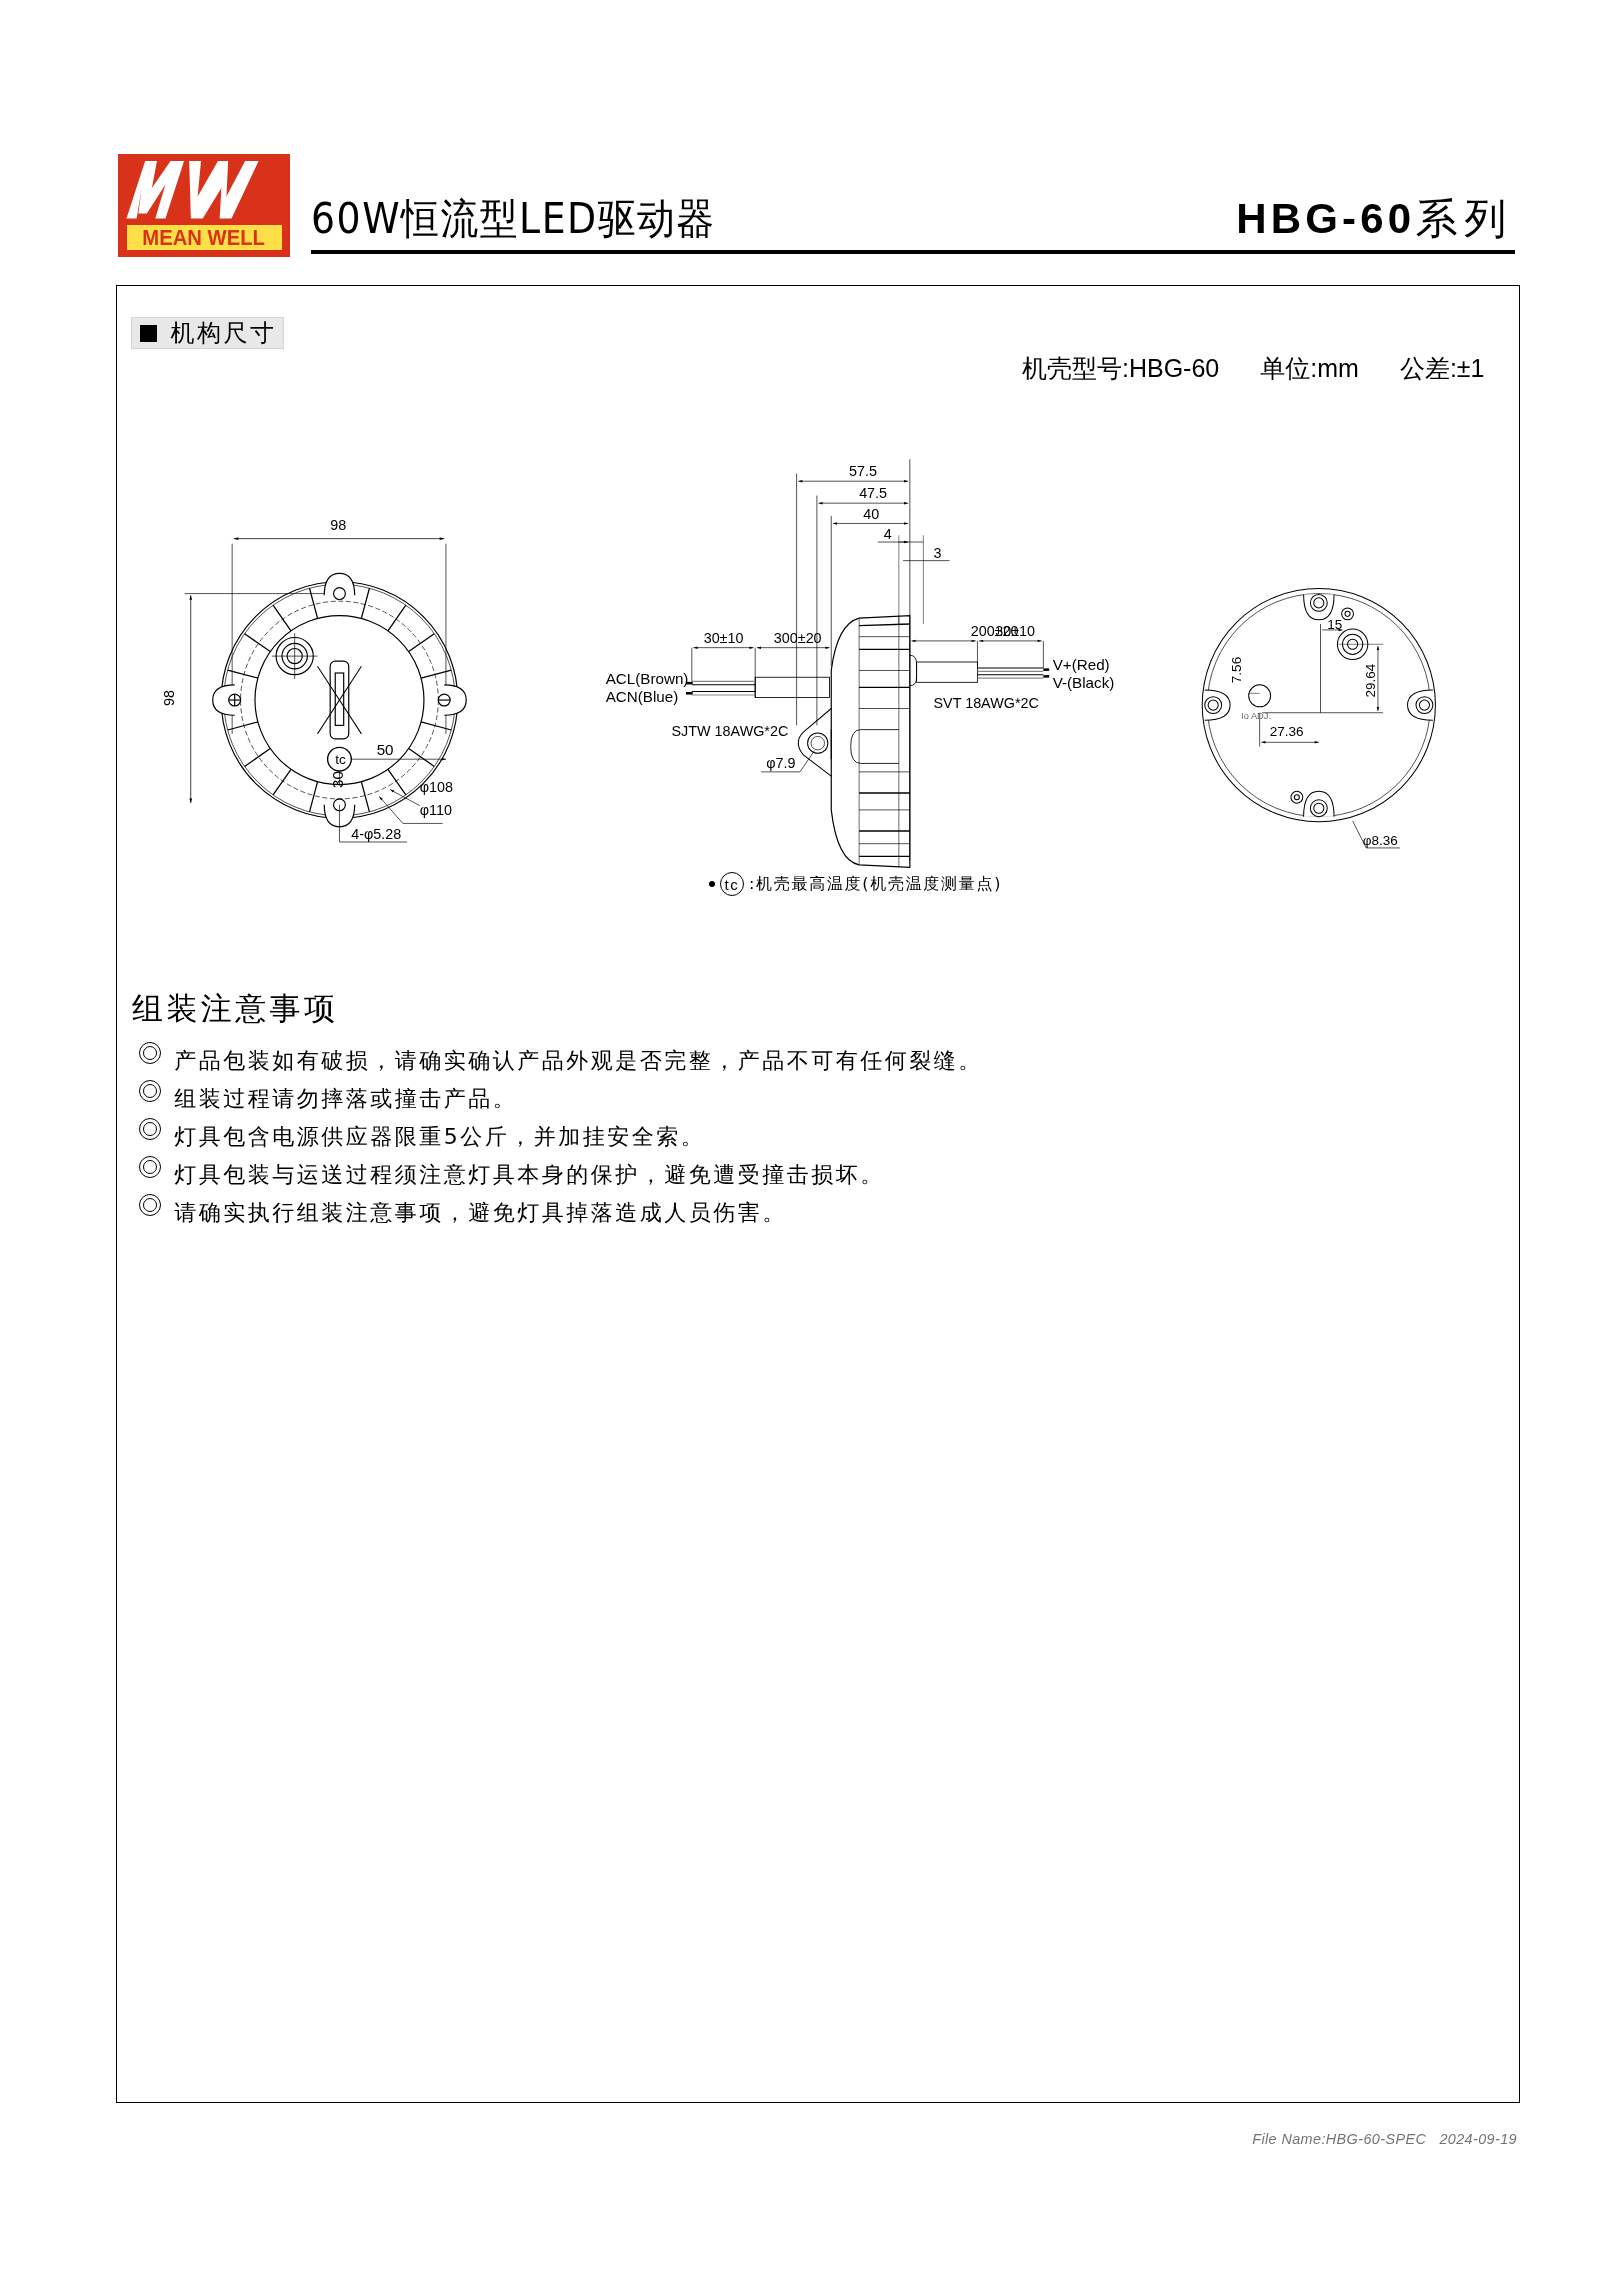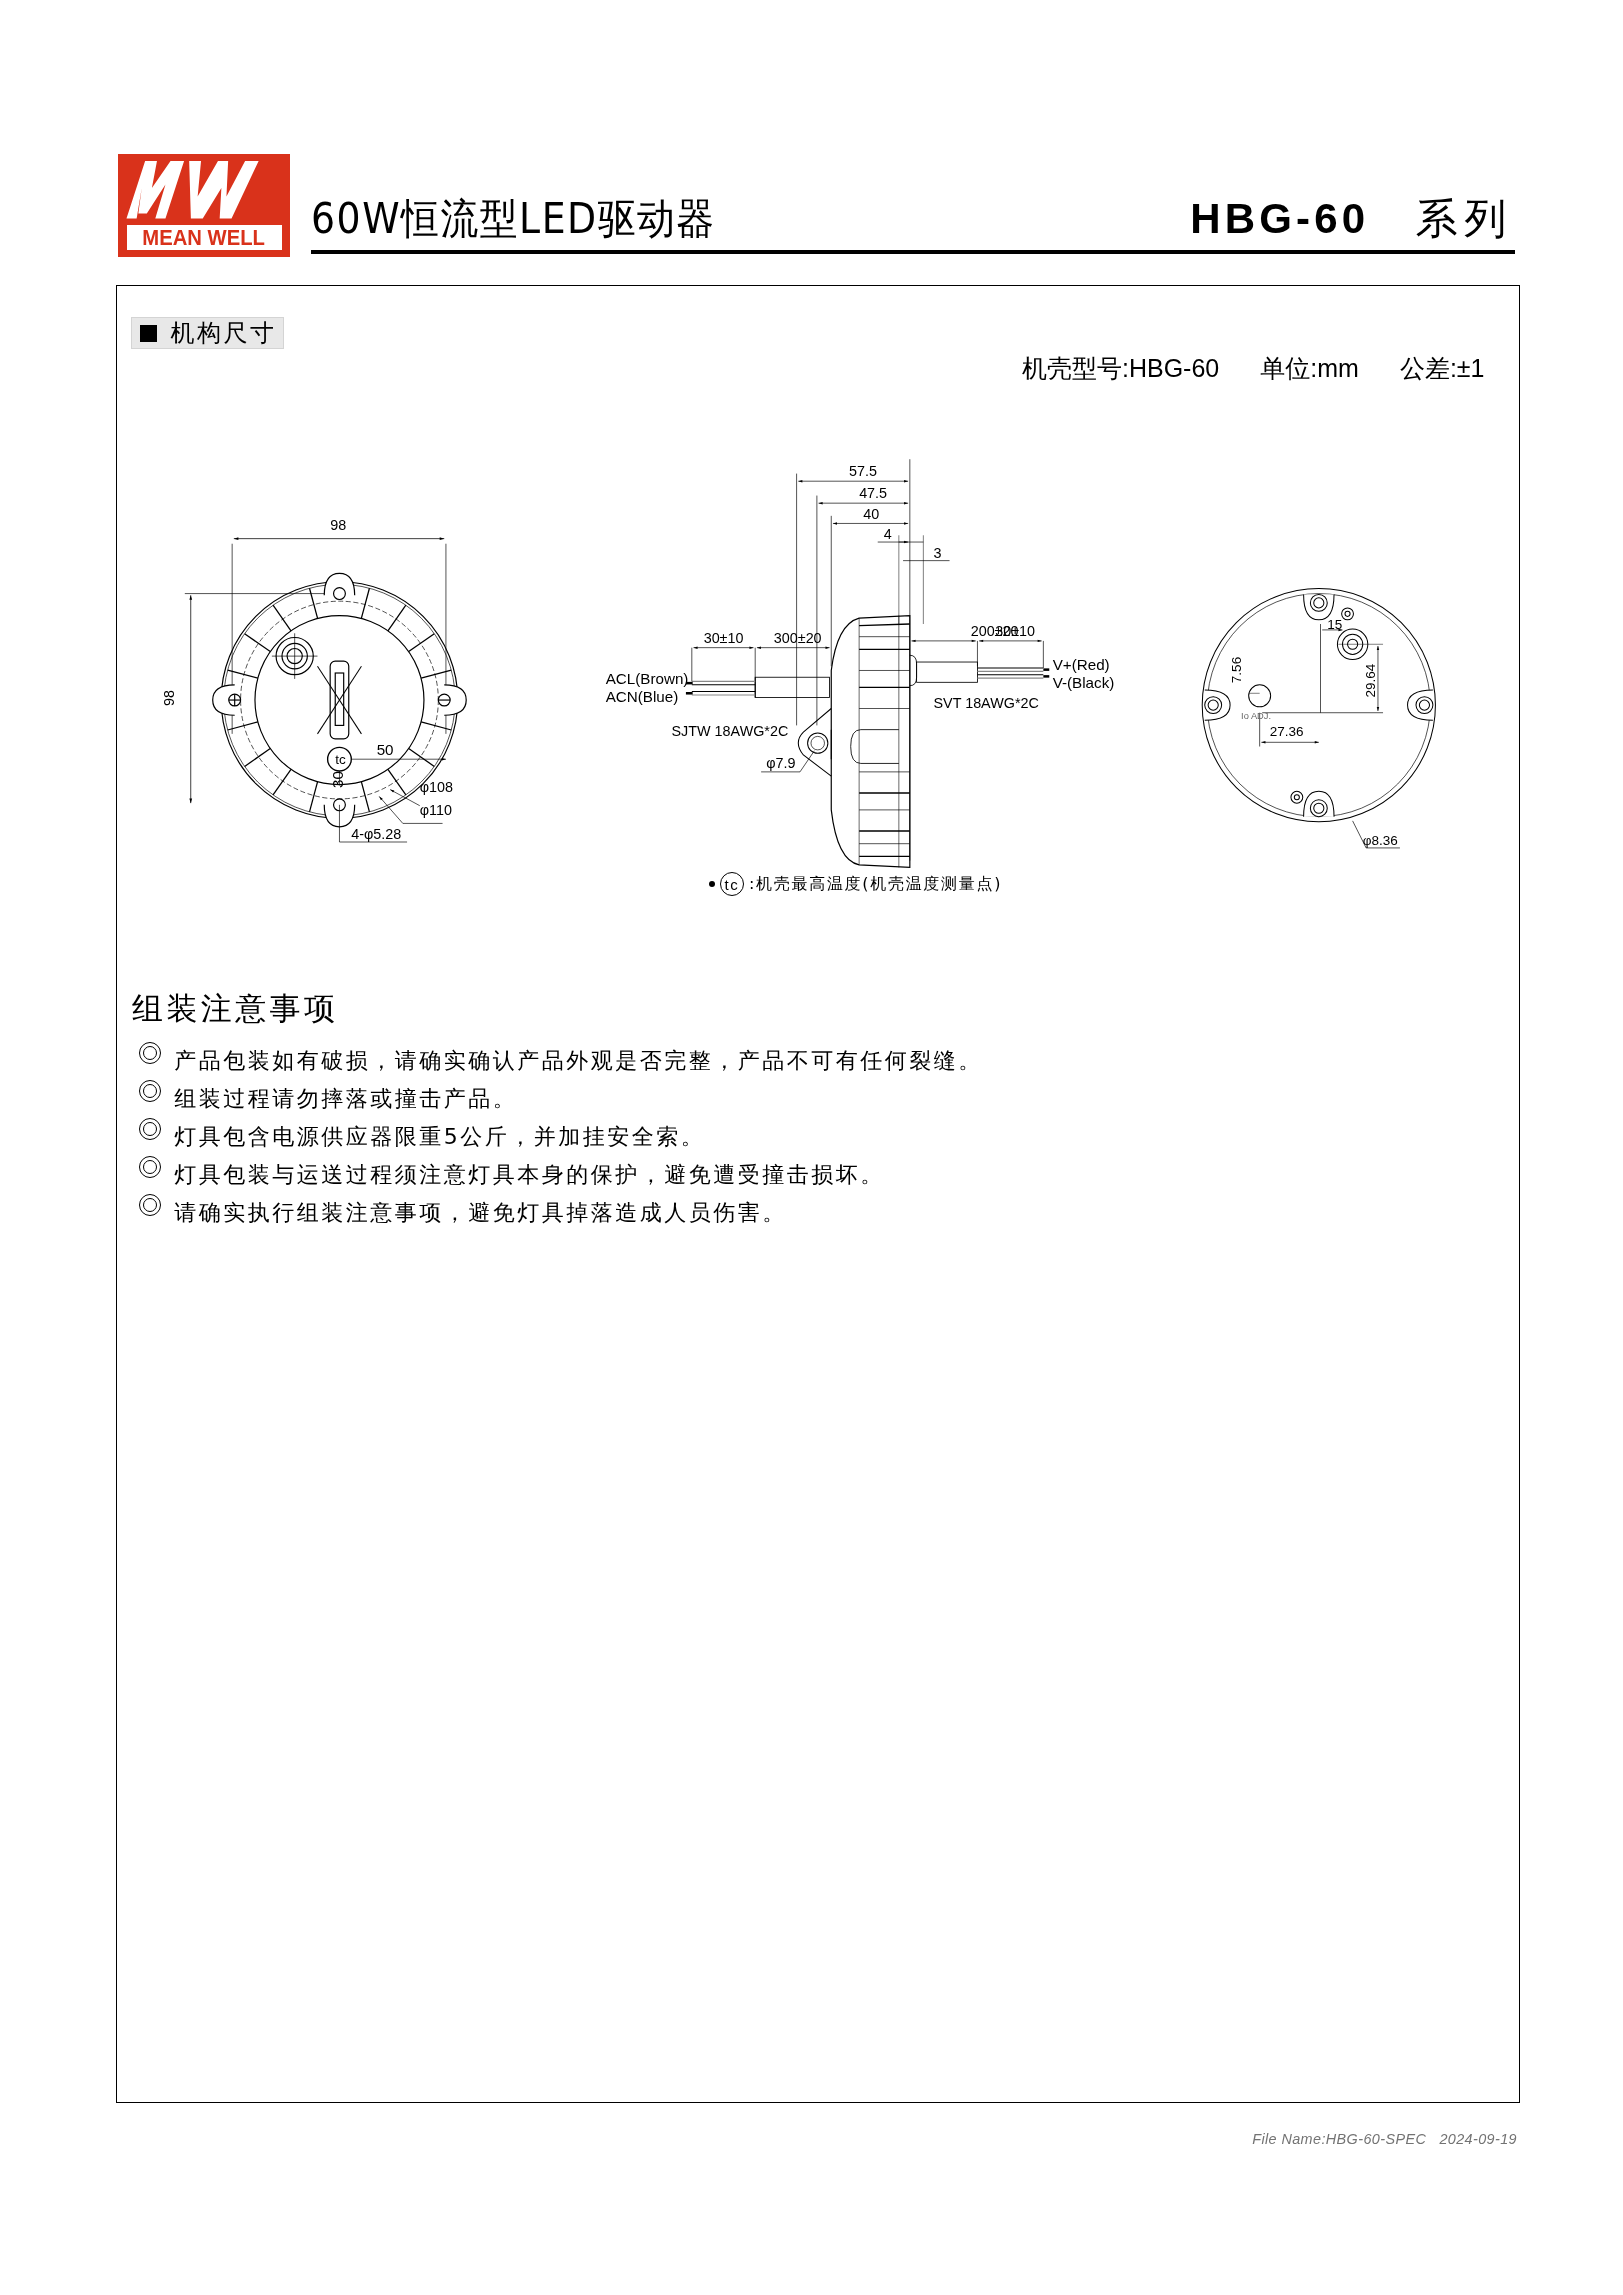--- a/index.html
+++ b/index.html
@@ -2,25 +2,25 @@
 <html style="font-size:13.5px"><head>
 <meta charset="utf-8">
 <style>
   * { box-sizing: border-box; margin: 0; padding: 0; }
   html, body { width: 1623px; height: 2295px; background: #ffffff; }
   body { position: relative; font-family: "DejaVu Sans", sans-serif; color: #000; overflow: hidden; }
 
   
   .logo { position: absolute; left: 118px; top: 154px; width: 172px; height: 103px; background: #d9321b; }
   .logo .mw { position: absolute; left: 0; top: 0; width: 172px; height: 68px; }
-  .logo .brand-box { position: absolute; left: 8.5px; top: 71px; width: 155px; height: 25px; background: #ffffff; display: flex; align-items: center; justify-content: center; }
+  .logo .brand-box { position: absolute; left: 8.5px; top: 71px; width: 155px; height: 25px; background: #fde047; display: flex; align-items: center; justify-content: center; }
   .logo .brand-text { font-family: "Liberation Sans", sans-serif; font-weight: bold; font-size: 22px; color: #d9321b; letter-spacing: 0px; transform: scaleX(0.92); }
 
   .title-left { position: absolute; left: 311px; top: 193px; font-family: "DejaVu Sans", sans-serif; font-size: 42px; line-height: 51px; letter-spacing: 1.7px; transform: scaleX(0.9); transform-origin: left center; }
-  .title-right { position: absolute; right: 110px; top: 193px; font-size: 42px; line-height: 51px; display: flex; align-items: center; gap: 46px; }
+  .title-right { position: absolute; right: 110px; top: 193px; font-size: 42px; line-height: 51px; display: flex; align-items: center; }
   .title-right .model { font-family: "Liberation Sans", sans-serif; font-weight: bold; letter-spacing: 4.2px; }
   .title-right .series { font-family: "DejaVu Sans", sans-serif; letter-spacing: 6.8px; font-weight: normal; }
   .header-rule { position: absolute; left: 311px; top: 250px; width: 1204px; height: 4.2px; background: #000; }
 
   
   .frame { position: absolute; left: 116px; top: 285px; width: 1404px; height: 1818px; border: 1.7px solid #000; }
 
   .section-tag { position: absolute; left: 13.5px; top: 31px; height: 32px; background: #e8e8e8; border: 0.8px solid #d4d4d4; display: flex; align-items: center; padding: 0 6.8px 0 8.5px; }
   .section-tag .square { width: 17px; height: 17px; background: #000; margin-right: 13.5px; }
   .section-tag .label { font-size: 24px; letter-spacing: 2.5px; }

